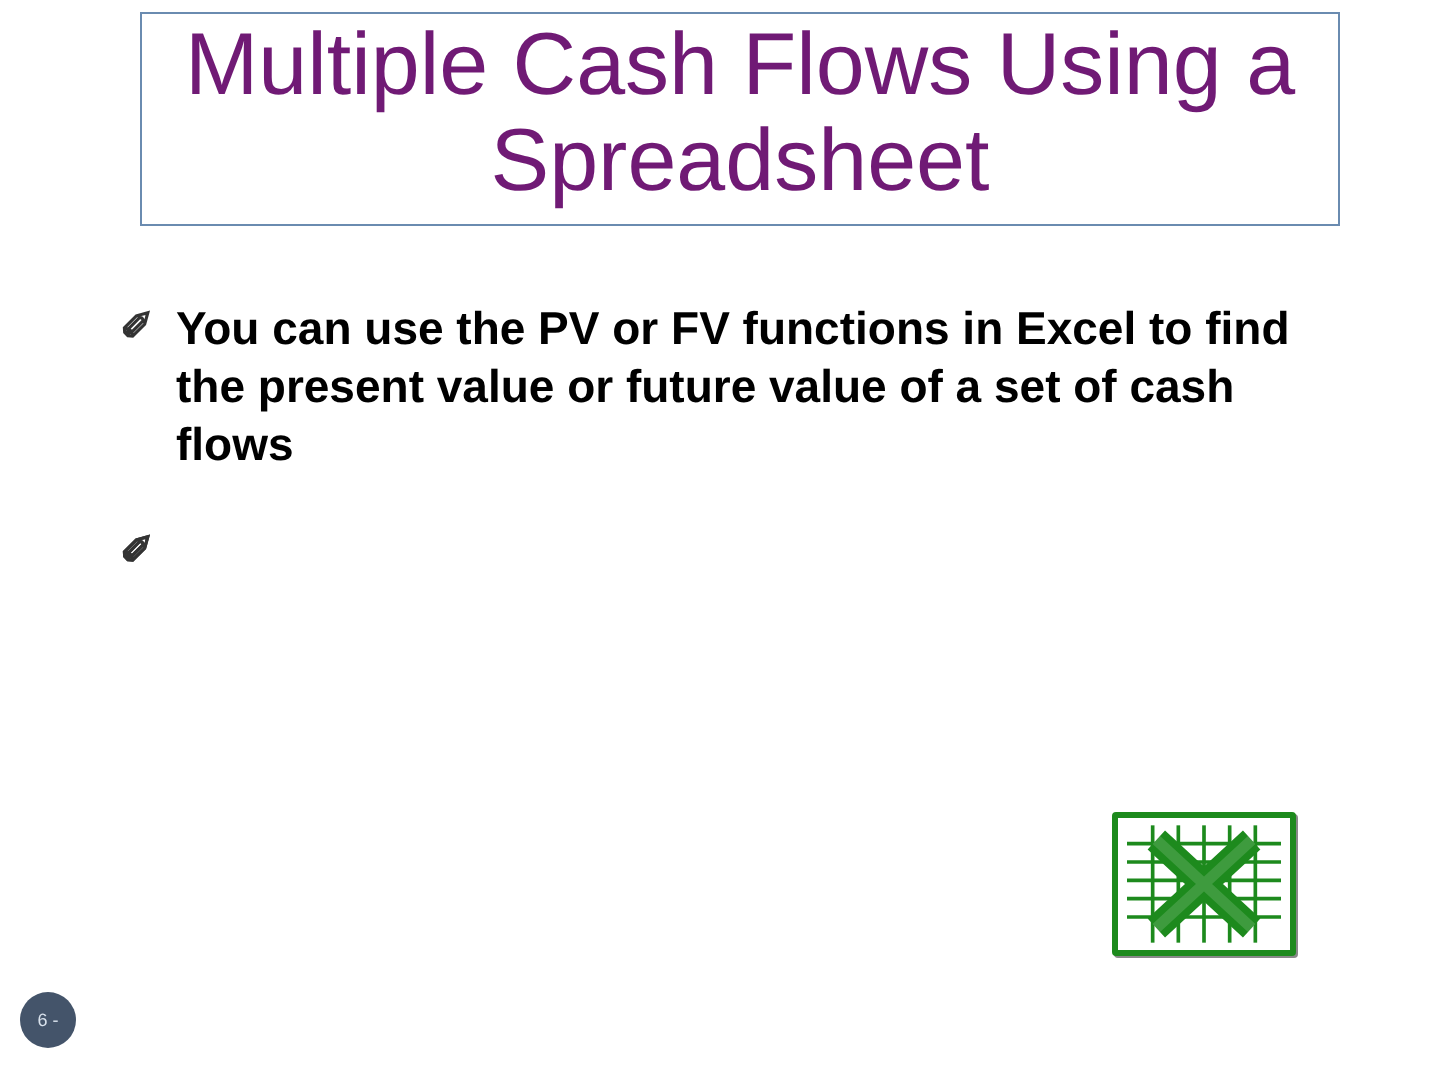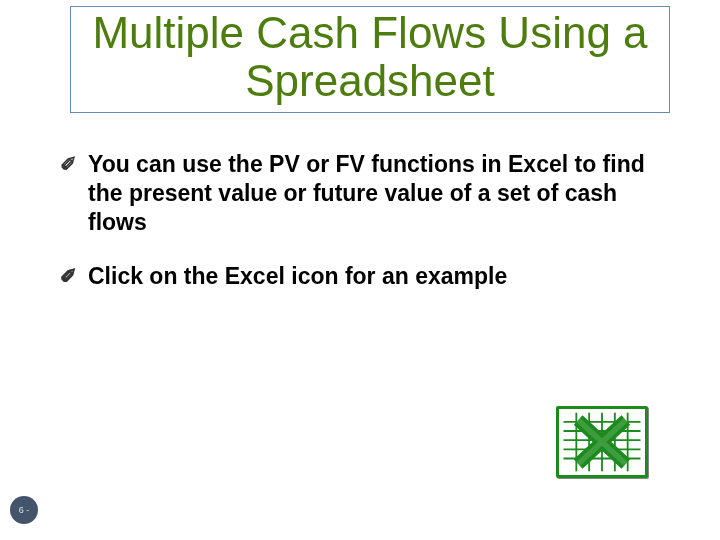--- a/index.html
+++ b/index.html
@@ -12,21 +12,21 @@
   .title-box {
     position: absolute;
     top: 6px;
     left: 70px;
     right: 50px;
     border: 1px solid #6a8bb0;
     padding: 2px 8px 6px 8px;
     text-align: center;
   }
   .title-text {
-    color: #4d7c0f;
+    color: #701a75;
     font-size: 44px;
     font-weight: 400;
     line-height: 1.1;
     font-family: Arial, sans-serif;
   }
   .content {
     position: absolute;
     top: 150px;
     left: 60px;
     right: 60px;
@@ -90,21 +90,20 @@
 <div class="content">
   <div class="bullet">
     <span class="mark">✐</span>
     <span class="bullet-text">You can use the PV or FV functions in Excel to find the present value or future value of a set of cash flows</span>
   </div>
   <div class="bullet">
     <span class="mark">✐</span>
   </div>
   <div class="bullet">
     <span class="mark">✐</span>
-    <span class="bullet-text">Click on the Excel icon for an example</span>
   </div>
 </div>
 
 <div class="excel-icon">
   <svg viewBox="0 0 92 72">
     <rect x="4" y="4" width="84" height="64" fill="#ffffff" stroke="none"></rect>
     <line x1="4" y1="14" x2="88" y2="14" stroke="#1d8a1d" stroke-width="2"></line>
     <line x1="4" y1="24" x2="88" y2="24" stroke="#1d8a1d" stroke-width="2"></line>
     <line x1="4" y1="34" x2="88" y2="34" stroke="#1d8a1d" stroke-width="2"></line>
     <line x1="4" y1="44" x2="88" y2="44" stroke="#1d8a1d" stroke-width="2"></line>

